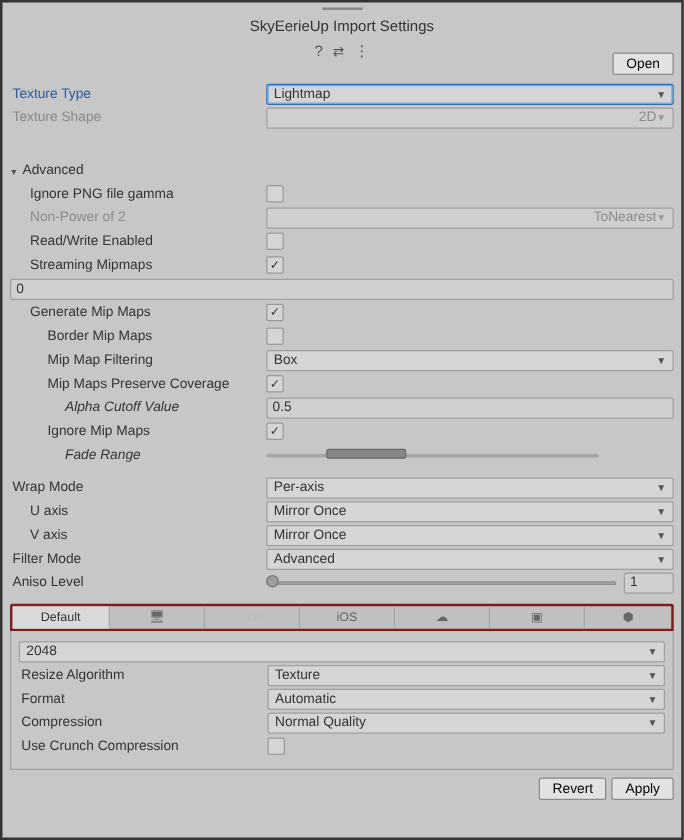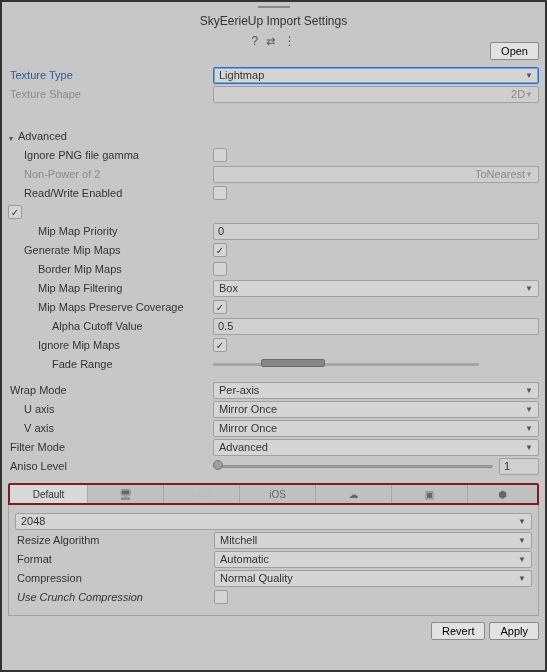--- a/index.html
+++ b/index.html
@@ -11,21 +11,21 @@
   .title { flex: 1; font-size: 12px; color: #333; }
   .hdr-icons { display: flex; gap: 8px; align-items: center; }
   .hdr-icons span { color: #555; font-size: 12px; }
   .openrow { display:flex; justify-content:flex-end; margin-top:2px; margin-bottom:6px; }
   .btn { background:#e2e2e2; border:1px solid #8a8a8a; border-radius:2px; padding:2px 10px; font-size:11px; cursor:pointer; }
 
   .row { display:flex; align-items:center; height:18px; margin:1px 0; }
   .lbl { width: 205px; padding-left:2px; color:#333; }
   .lbl.ind1 { padding-left:16px; }
   .lbl.ind2 { padding-left:30px; }
-  .lbl.ind3 { padding-left:44px; }
+  .lbl.ind3 { padding-left:44px;font-style:italic; }
   .lbl.dis { color:#8a8a8a; }
   .lbl.accent { color:#2a5a9a; }
   .ctl { flex:1; display:flex; align-items:center; gap:6px; }
 
   .select { flex:1; height:17px; background:#d5d5d5; border:1px solid #a0a0a0; border-radius:2px; display:flex; align-items:center; justify-content:space-between; padding:0 5px; font-size:11px; color:#333; cursor:pointer; position:relative; }
   .select.active { border:1px solid #2a6ec4; box-shadow:0 0 0 1px #6ea8e8 inset; }
   .select.dis { color:#8a8a8a; background:#cfcfcf; cursor:default;justify-content:flex-end; }
   .select .chev { font-size:8px; color:#555; }
   .select.dis .chev { color:#999; }
 
@@ -113,26 +113,26 @@
       </div>
     </div>
   </div>
   <div class="row">
     <div class="lbl ind1">Read/Write Enabled</div>
     <div class="ctl">
         <div class="check"></div>
       </div>
   </div>
   <div class="row">
+    <div class="lbl ind1">Streaming Mipmaps</div>
     <div class="ctl">
         <div class="check">✓</div>
       </div>
   </div>
   <div class="row">
-    <div class="lbl ind2">Mip Map Priority</div>
     <div class="ctl">
         <input class="numfield" value="0" style="">
       </div>
   </div>
   <div class="row">
     <div class="lbl ind1">Generate Mip Maps</div>
     <div class="ctl">
         <div class="check">✓</div>
       </div>
   </div>
@@ -252,21 +252,21 @@
         <div class="select">
           <span>2048</span>
           <span class="chev">▼</span>
         </div>
       </div>
     </div>
     <div class="row">
       <div class="lbl" style="width:199px;">Resize Algorithm</div>
       <div class="ctl">
         <div class="select">
-          <span>Mitchell</span>
+          <span>Texture</span>
           <span class="chev">▼</span>
         </div>
       </div>
     </div>
     <div class="row">
       <div class="lbl" style="width:199px;">Format</div>
       <div class="ctl">
         <div class="select">
           <span>Automatic</span>
           <span class="chev">▼</span>
@@ -276,21 +276,21 @@
     <div class="row">
       <div class="lbl" style="width:199px;">Compression</div>
       <div class="ctl">
         <div class="select">
           <span>Normal Quality</span>
           <span class="chev">▼</span>
         </div>
       </div>
     </div>
     <div class="row">
-      <div class="lbl" style="width:199px;font-style:italic;">Use Crunch Compression</div>
+      <div class="lbl" style="width:199px;">Use Crunch Compression</div>
       <div class="ctl">
           <div class="check"></div>
         </div>
     </div>
   </div>
 
   <div class="footer">
     <button class="btn">Revert</button>
     <button class="btn">Apply</button>
   </div>

